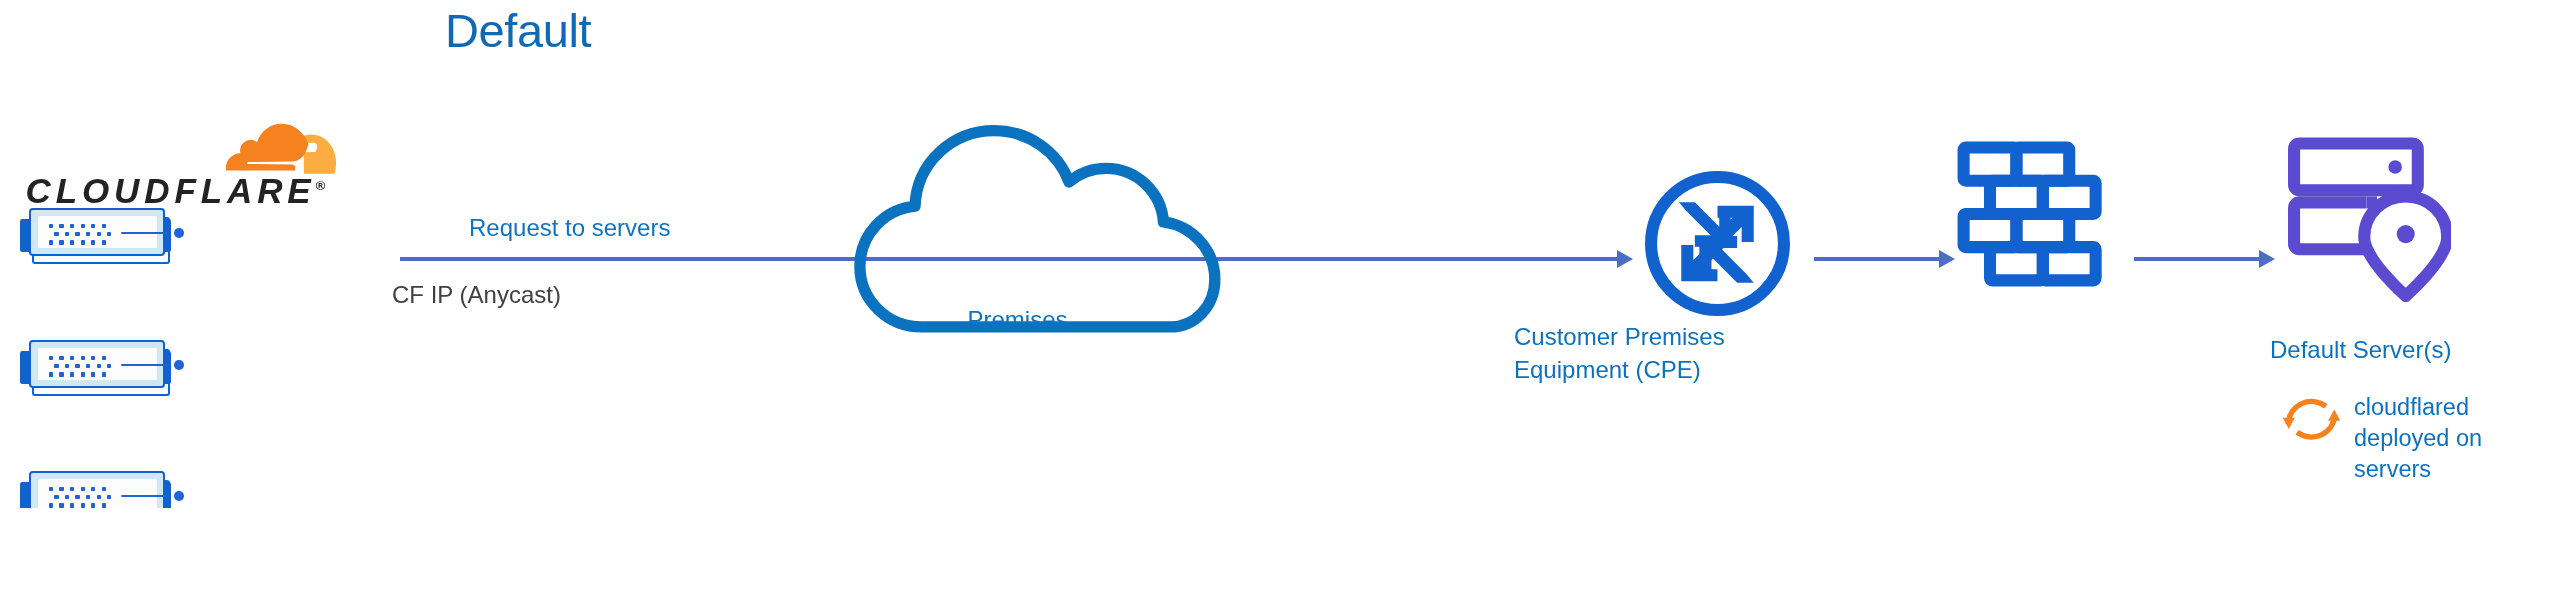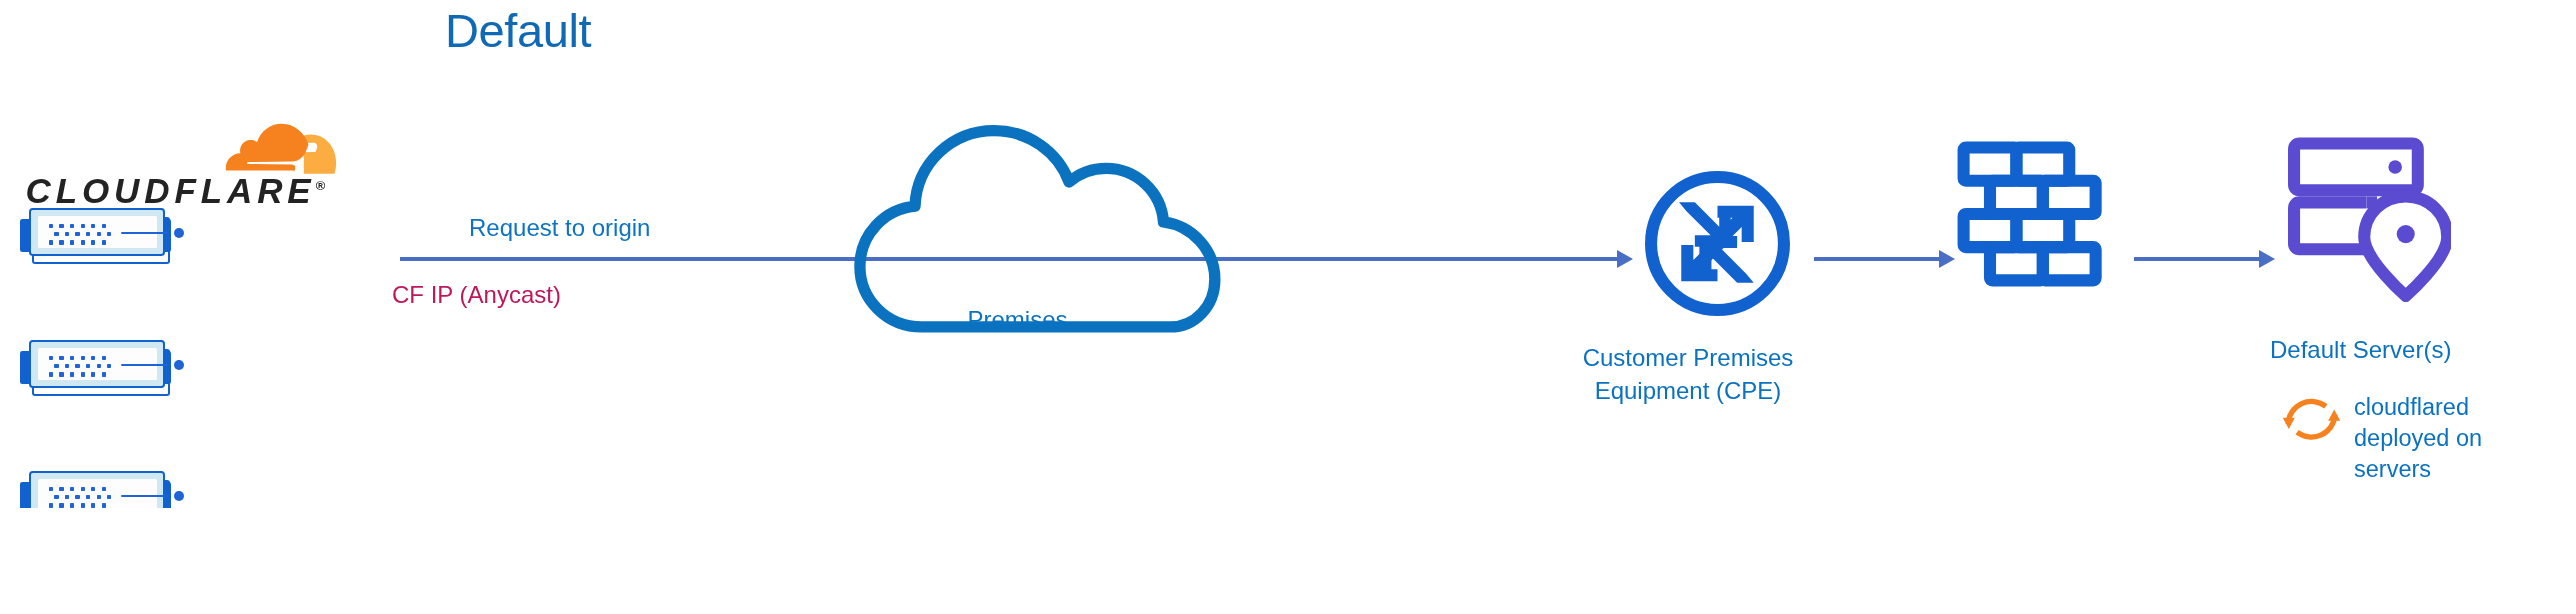--- a/index.html
+++ b/index.html
@@ -176,38 +176,38 @@
   #label-request-origin {
     left: 469px;
     top: 214px;
     font-size: 24px;
     color: #0d74c4;
   }
   #label-cf-ip {
     left: 392px;
     top: 278px;
     font-size: 24px;
-    color: #be185d;
+    color: #404040;
     line-height: 33px;
   }
   #label-internet {
     left: 942px;
     top: 306px;
     width: 151px;
     font-size: 24px;
     color: #0b72c0;
     text-align: center;
   }
   #label-cpe {
     left: 1514px;
-    top: 341px;
+    top: 320px;
     width: 348px;
     font-size: 24px;
     line-height: 33px;
-    text-align: center;
+    text-align: left;
   }
   #label-firewall {
     left: 1884px;
     top: 331px;
     width: 363px;
     font-size: 24px;
     line-height: 33px;
     text-align: center;
   }
   #label-origin {
@@ -343,21 +343,21 @@
         </div>
         <div class="su-line"></div>
         <div class="su-led"></div>
       </div>
     </div>
   </div>
 
   <div class="link-line abs" style="left:400px; top:257px; width:1221px;"></div>
   <div class="link-head abs" style="left:1617px; top:250px;"></div>
 
-  <div class="abs" id="label-request-origin">Request to origin</div>
+  <div class="abs" id="label-request-origin">Request to servers</div>
 
   <div class="abs" id="label-cf-ip">CF IP
 (Anycast)</div>
 
   <div class="abs" id="internet-cloud">
     <svg viewBox="0 0 570 290" width="431" height="219" aria-hidden="true">
       <path d="M108 282
                C 62 282 26 246 26 202
                C 26 160 58 126 99 122
                C 101 66 147 22 204 22

